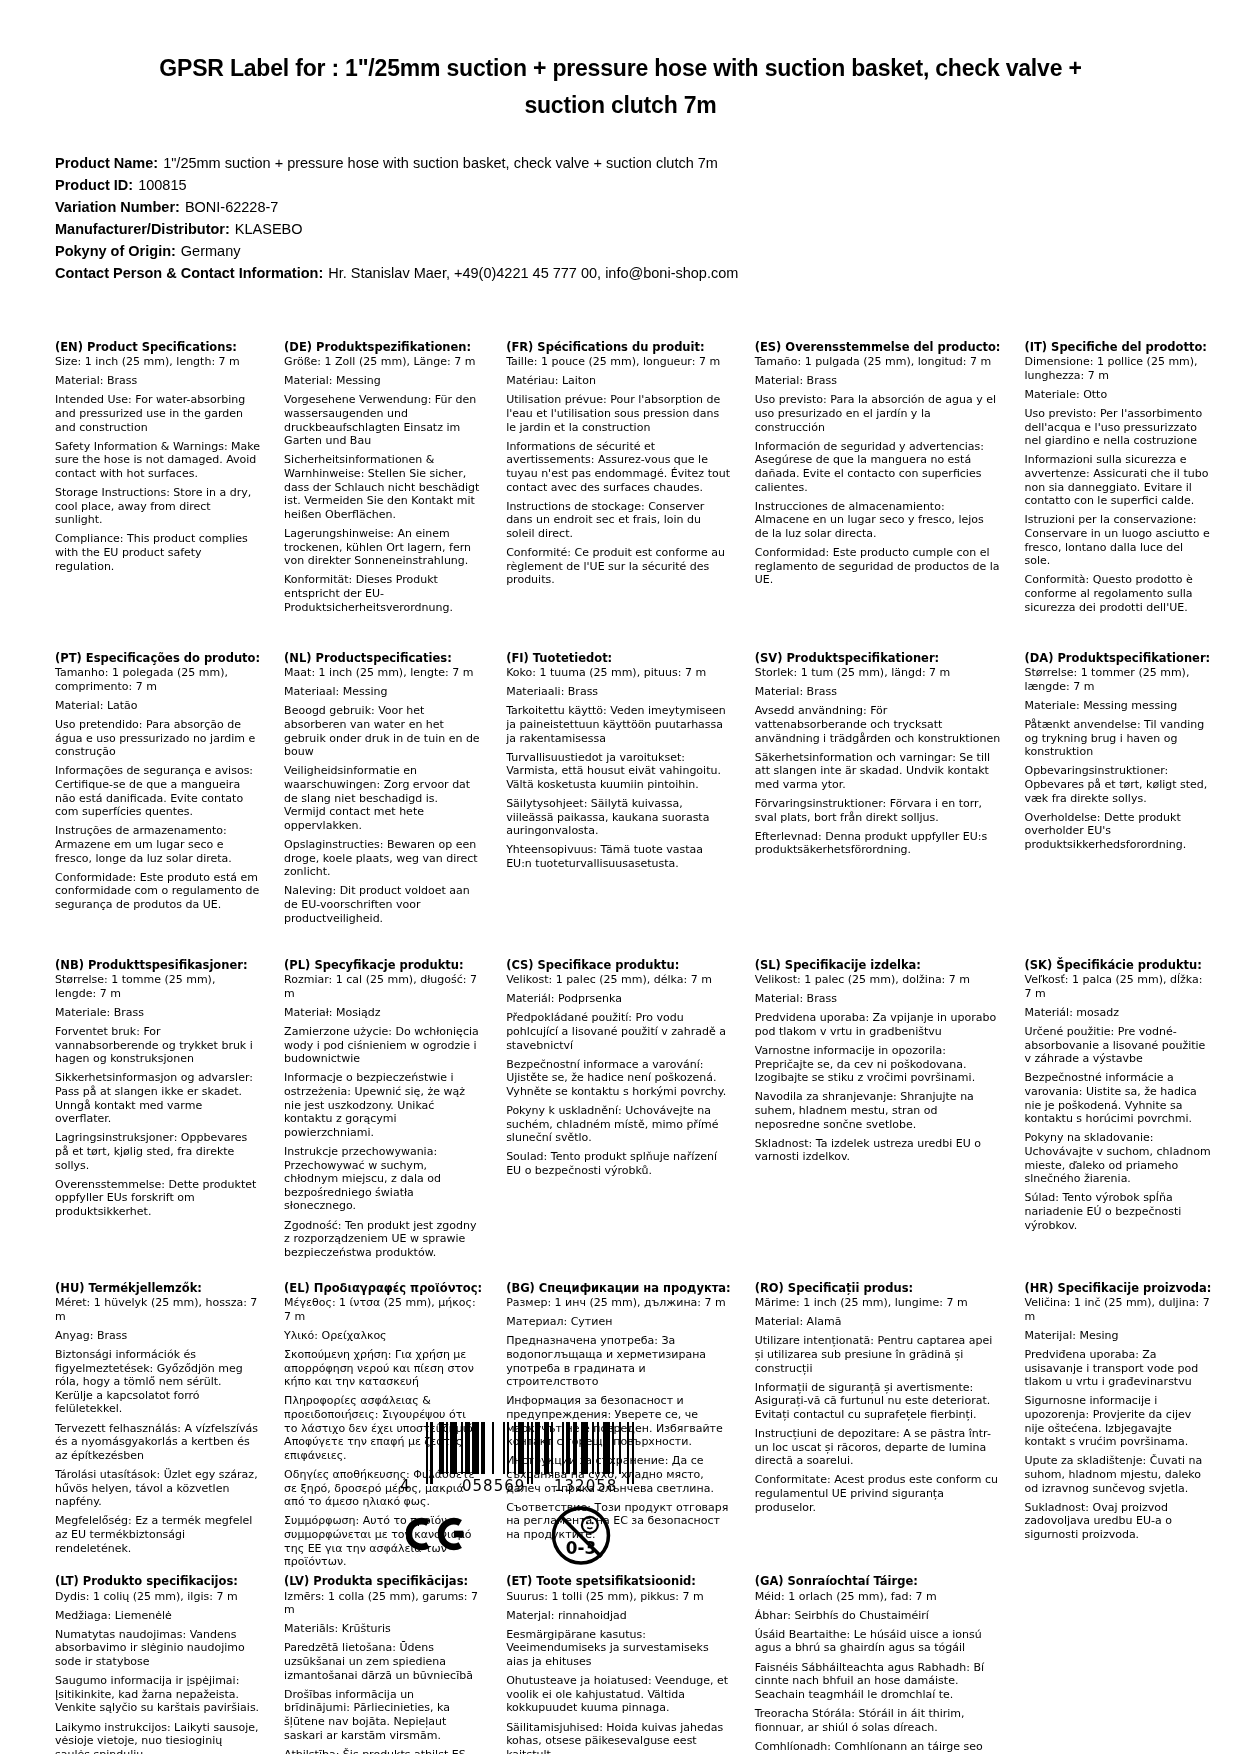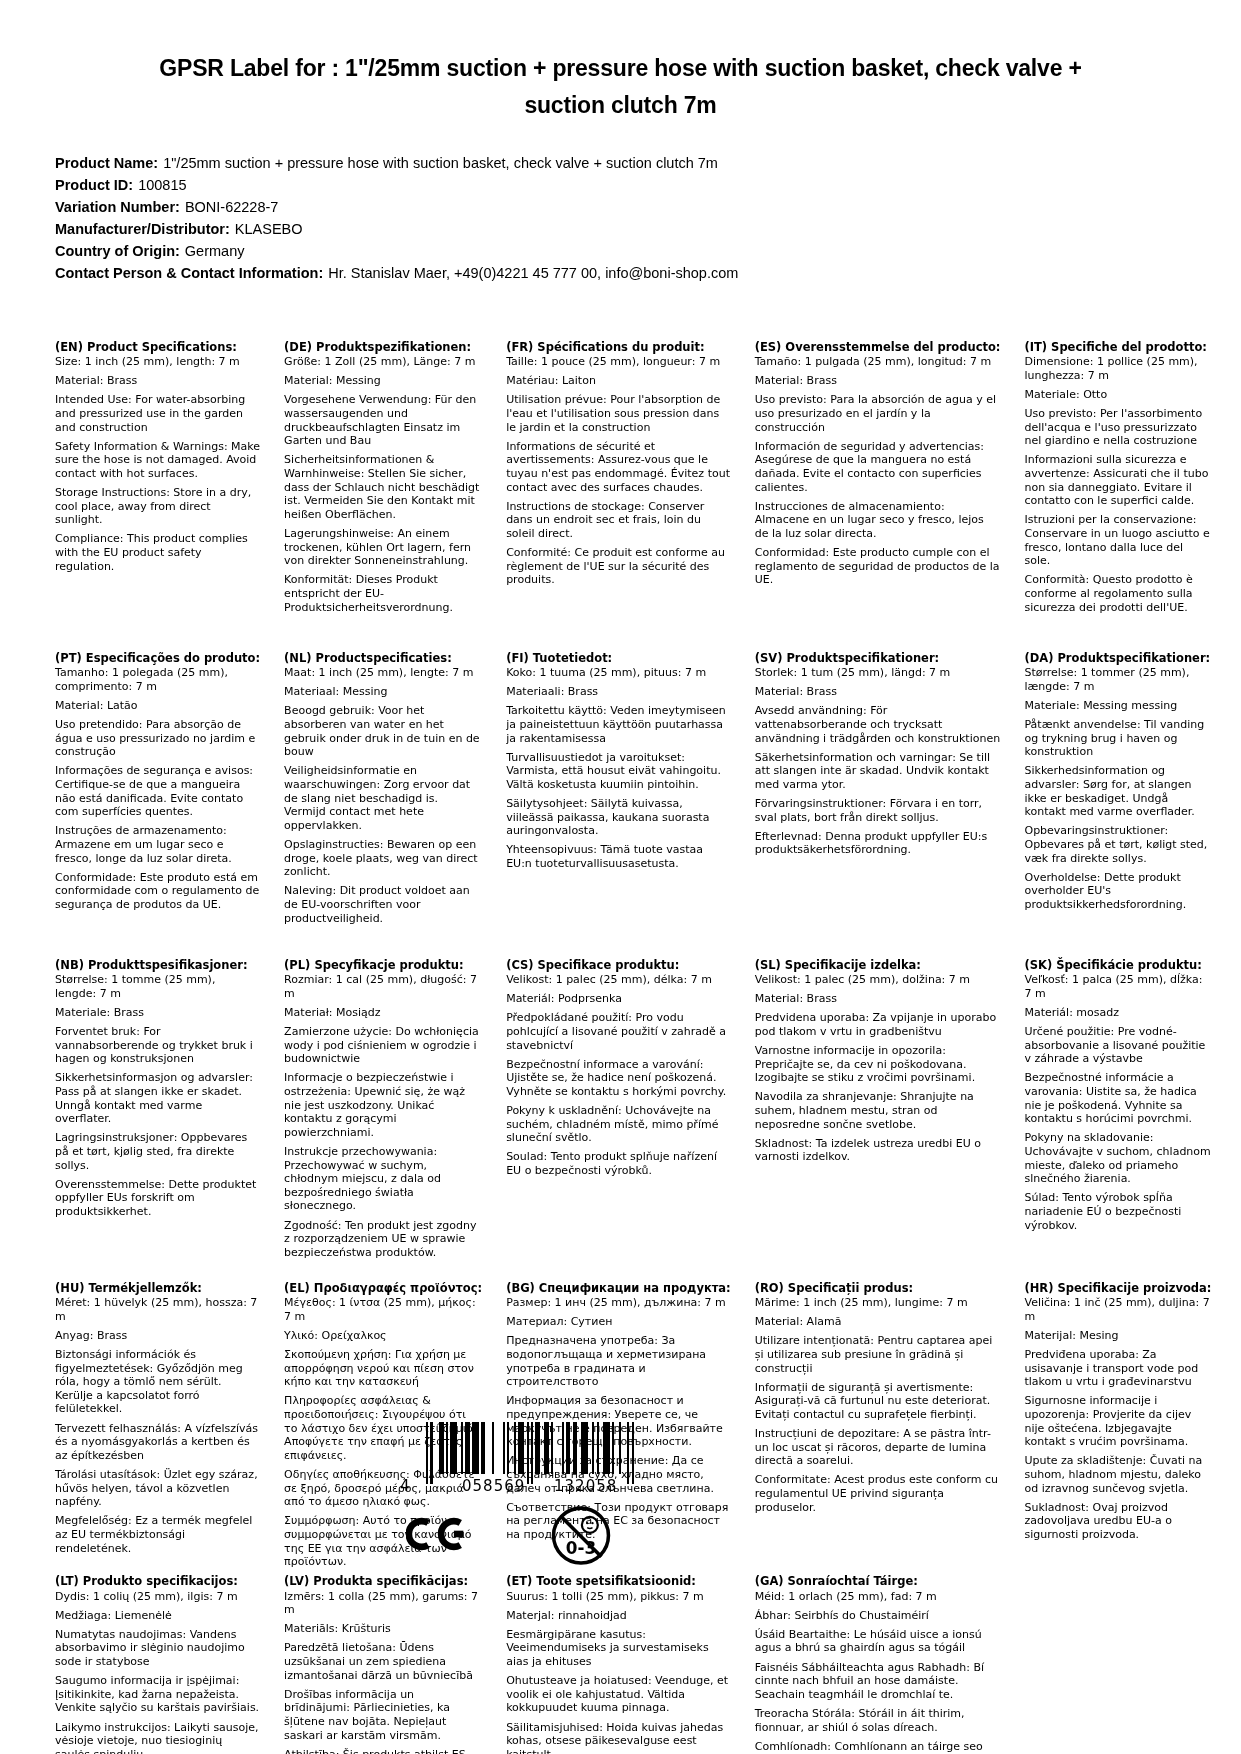--- a/index.html
+++ b/index.html
@@ -38,21 +38,21 @@
 
 <div class="page">
 
   <div class="title">GPSR Label for : 1"/25mm suction + pressure hose with suction basket, check valve + suction clutch 7m</div>
 
   <div class="product-info">
       <div><span class="pi-label">Product Name:</span><span class="pi-value">1"/25mm suction + pressure hose with suction basket, check valve + suction clutch 7m</span></div>
       <div><span class="pi-label">Product ID:</span><span class="pi-value">100815</span></div>
       <div><span class="pi-label">Variation Number:</span><span class="pi-value">BONI-62228-7</span></div>
       <div><span class="pi-label">Manufacturer/Distributor:</span><span class="pi-value">KLASEBO</span></div>
-      <div><span class="pi-label">Country of Origin:</span><span class="pi-value">Germany</span></div>
+      <div><span class="pi-label">Pokyny of Origin:</span><span class="pi-value">Germany</span></div>
       <div><span class="pi-label">Contact Person &amp; Contact Information:</span><span class="pi-value">Hr. Stanislav Maer, +49(0)4221 45 777 00, info@boni-shop.com</span></div>
     </div>
 
   <div class="lang-grid">
       <div class="lang-block">
         <div class="lang-header">(EN) Product Specifications:</div>
         <p>Size: 1 inch (25 mm), length: 7 m</p>
         <p>Material: Brass</p>
         <p>Intended Use: For water-absorbing and pressurized use in the garden and construction</p>
         <p>Safety Information &amp; Warnings: Make sure the hose is not damaged. Avoid contact with hot surfaces.</p>
@@ -129,21 +129,20 @@
         <p>Avsedd användning: För vattenabsorberande och trycksatt användning i trädgården och konstruktionen</p>
         <p>Säkerhetsinformation och varningar: Se till att slangen inte är skadad. Undvik kontakt med varma ytor.</p>
         <p>Förvaringsinstruktioner: Förvara i en torr, sval plats, bort från direkt solljus.</p>
         <p>Efterlevnad: Denna produkt uppfyller EU:s produktsäkerhetsförordning.</p>
       </div>
       <div class="lang-block">
         <div class="lang-header">(DA) Produktspecifikationer:</div>
         <p>Størrelse: 1 tommer (25 mm), længde: 7 m</p>
         <p>Materiale: Messing messing</p>
         <p>Påtænkt anvendelse: Til vanding og trykning brug i haven og konstruktion</p>
-        <p>Sikkerhedsinformation og advarsler: Sørg for, at slangen ikke er beskadiget. Undgå kontakt med varme overflader.</p>
         <p>Opbevaringsinstruktioner: Opbevares på et tørt, køligt sted, væk fra direkte sollys.</p>
         <p>Overholdelse: Dette produkt overholder EU's produktsikkerhedsforordning.</p>
       </div>
       <div class="lang-block">
         <div class="lang-header">(NB) Produkttspesifikasjoner:</div>
         <p>Størrelse: 1 tomme (25 mm), lengde: 7 m</p>
         <p>Materiale: Brass</p>
         <p>Forventet bruk: For vannabsorberende og trykket bruk i hagen og konstruksjonen</p>
         <p>Sikkerhetsinformasjon og advarsler: Pass på at slangen ikke er skadet. Unngå kontakt med varme overflater.</p>
         <p>Lagringsinstruksjoner: Oppbevares på et tørt, kjølig sted, fra direkte sollys.</p>

